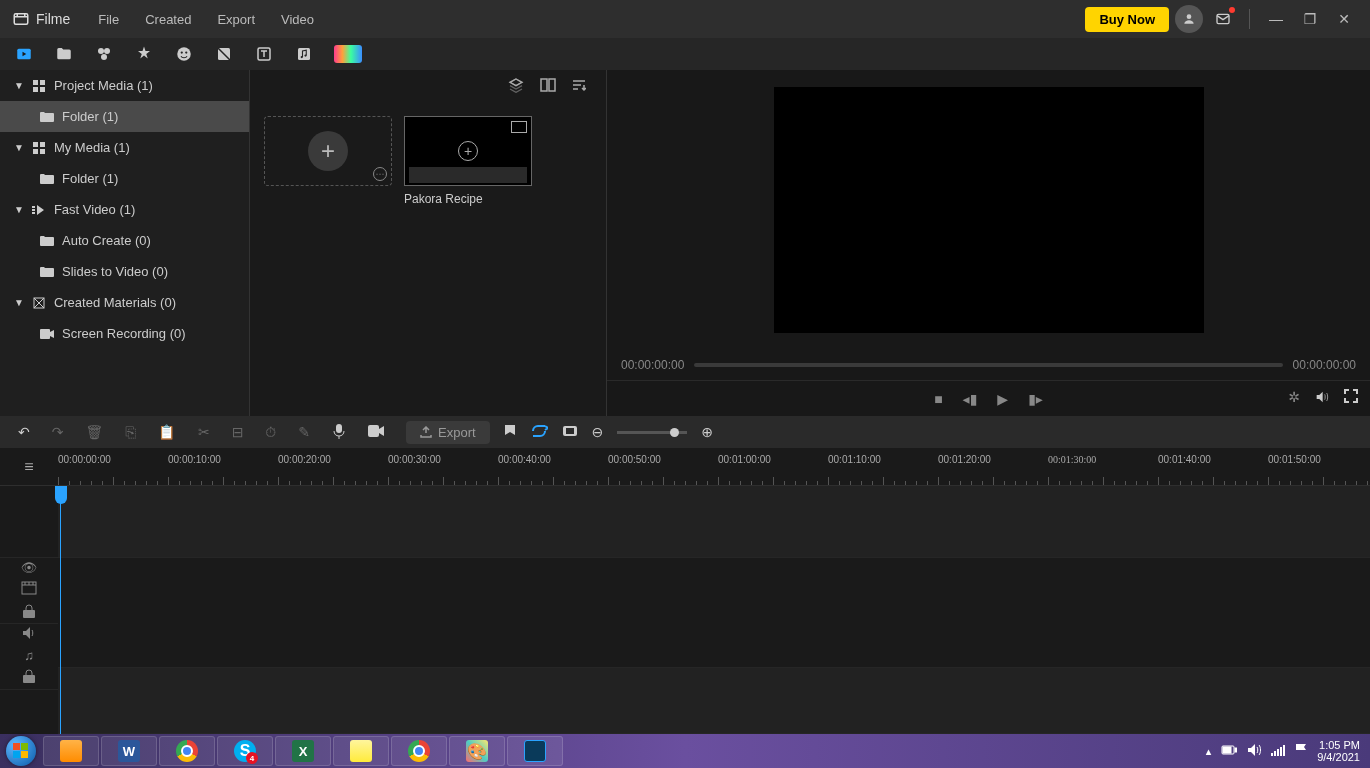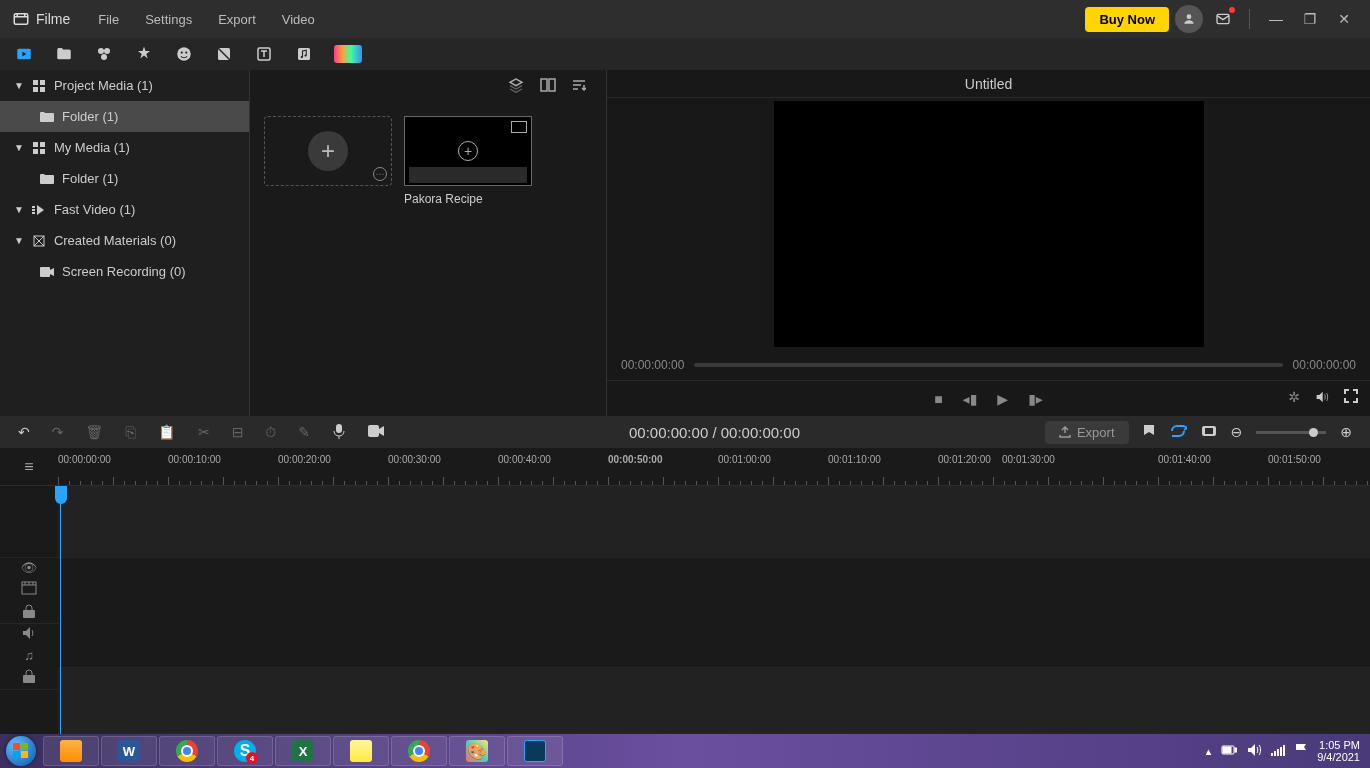--- a/index.html
+++ b/index.html
@@ -92,21 +92,21 @@
 
 <div class="menubar">
   <div class="logo">
     <svg class="logo-icon" viewBox="0 0 24 24" fill="none" stroke="#ddd" stroke-width="2">
         <rect x="3" y="5" width="18" height="14" rx="2"></rect>
         <path d="M3 9h18M7 5v4M17 5v4"></path>
       </svg>
     <span>Filme</span>
   </div>
   <span class="menu-item">File</span>
-  <span class="menu-item">Settings</span>
+  <span class="menu-item">Created</span>
   <span class="menu-item">Export</span>
   <span class="menu-item">Video</span>
   <div class="menubar-spacer"></div>
   <button class="buy-now">Buy Now</button>
   <div class="win-ctrl user-circle">
       <svg width="14" height="14" viewBox="0 0 24 24" fill="#ccc">
         <circle cx="12" cy="8" r="4"></circle>
         <path d="M4 20c0-4 4-6 8-6s8 2 8 6"></path>
       </svg>
     </div>
@@ -234,20 +234,36 @@
       <span>Folder (1)</span>
     </div>
     <div class="tree-item">
       <span class="caret">▼</span>
       <span class="tree-icon">
           <svg width="14" height="12" viewBox="0 0 14 12" fill="#ccc">
             <path d="M0 2h3v2H0zM0 5h3v2H0zM0 8h3v2H0zM5 1l7 5-7 5z"></path>
           </svg>
         </span>
       <span>Fast Video (1)</span>
+    </div>
+    <div class="tree-item child">
+      <span class="tree-icon">
+          <svg width="14" height="12" viewBox="0 0 14 12" fill="#ccc">
+            <path d="M0 2a1 1 0 011-1h3l1 1h8a1 1 0 011 1v7a1 1 0 01-1 1H1a1 1 0 01-1-1z"></path>
+          </svg>
+        </span>
+      <span>Auto Create (0)</span>
+    </div>
+    <div class="tree-item child">
+      <span class="tree-icon">
+          <svg width="14" height="12" viewBox="0 0 14 12" fill="#ccc">
+            <path d="M0 2a1 1 0 011-1h3l1 1h8a1 1 0 011 1v7a1 1 0 01-1 1H1a1 1 0 01-1-1z"></path>
+          </svg>
+        </span>
+      <span>Slides to Video (0)</span>
     </div>
     <div class="tree-item">
       <span class="caret">▼</span>
       <span class="tree-icon">
           <svg width="12" height="12" viewBox="0 0 12 12" fill="none" stroke="#ccc" stroke-width="1">
             <rect x="1" y="1" width="10" height="10"></rect>
             <path d="M1 1l10 10M11 1L1 11"></path>
           </svg>
         </span>
       <span>Created Materials (0)</span>
@@ -287,21 +303,20 @@
           <div class="clip-corner"></div>
           <div class="clip-plus-ov">+</div>
           <div class="clip-bottom-bar"></div>
         </div>
         <div class="clip-label">Pakora Recipe</div>
       </div>
     </div>
   </div>
 
   <div class="preview-panel">
-    <div class="preview-title">Untitled</div>
     <div class="preview-canvas">
       <div class="video-box"></div>
     </div>
     <div class="preview-seek">
       <span class="seek-time">00:00:00:00</span>
       <div class="seek-bar"></div>
       <span class="seek-time">00:00:00:00</span>
     </div>
     <div class="preview-controls">
       <span class="pc-icon">■</span>
@@ -333,21 +348,20 @@
   <span class="et-icon">⏱</span>
   <span class="et-icon">✎</span>
   <span class="et-icon enabled"><svg width="14" height="16" viewBox="0 0 14 16" fill="#ccc">
         <rect x="4" y="1" width="6" height="9" rx="3"></rect>
         <path d="M2 8c0 3 2 5 5 5s5-2 5-5M7 13v3" stroke="#ccc" fill="none"></path>
       </svg></span>
   <span class="et-icon enabled"><svg width="16" height="12" viewBox="0 0 16 12" fill="#ccc">
         <rect width="11" height="12" rx="2"></rect>
         <path d="M11 4l5-3v10l-5-3z"></path>
       </svg></span>
-  <div class="et-center">00:00:00:00 / 00:00:00:00</div>
   <div class="et-right">
     <button class="export-btn">
         <svg width="12" height="12" viewBox="0 0 12 12" fill="#999">
           <path d="M6 1v6M3 4l3-3 3 3M1 9v2h10V9" stroke="#999" fill="none" stroke-width="1.5"></path>
         </svg>
         <span>Export</span>
       </button>
     <span class="et-icon enabled"><svg width="12" height="14" viewBox="0 0 12 14" fill="#ccc">
           <path d="M1 1h10v10l-5-3-5 3z"></path>
         </svg></span>
@@ -420,21 +434,21 @@
         <div class="tick-mark" style="left: 440px;"></div>
         <div class="tick-mark tick-minor" style="left: 451px;"></div>
         <div class="tick-mark tick-minor" style="left: 462px;"></div>
         <div class="tick-mark tick-minor" style="left: 473px;"></div>
         <div class="tick-mark tick-minor" style="left: 484px;"></div>
         <div class="tick-mark" style="left: 495px;"></div>
         <div class="tick-mark tick-minor" style="left: 506px;"></div>
         <div class="tick-mark tick-minor" style="left: 517px;"></div>
         <div class="tick-mark tick-minor" style="left: 528px;"></div>
         <div class="tick-mark tick-minor" style="left: 539px;"></div>
-        <div class="tick" style="left: 550px; font-weight: bold;">00:00:50:00</div>
+        <div class="tick" style="left: 550px;">00:00:50:00</div>
         <div class="tick-mark" style="left: 550px;"></div>
         <div class="tick-mark tick-minor" style="left: 561px;"></div>
         <div class="tick-mark tick-minor" style="left: 572px;"></div>
         <div class="tick-mark tick-minor" style="left: 583px;"></div>
         <div class="tick-mark tick-minor" style="left: 594px;"></div>
         <div class="tick-mark" style="left: 605px;"></div>
         <div class="tick-mark tick-minor" style="left: 616px;"></div>
         <div class="tick-mark tick-minor" style="left: 627px;"></div>
         <div class="tick-mark tick-minor" style="left: 638px;"></div>
         <div class="tick-mark tick-minor" style="left: 649px;"></div>
@@ -464,21 +478,21 @@
         <div class="tick-mark" style="left: 880px;"></div>
         <div class="tick-mark tick-minor" style="left: 891px;"></div>
         <div class="tick-mark tick-minor" style="left: 902px;"></div>
         <div class="tick-mark tick-minor" style="left: 913px;"></div>
         <div class="tick-mark tick-minor" style="left: 924px;"></div>
         <div class="tick-mark" style="left: 935px;"></div>
         <div class="tick-mark tick-minor" style="left: 946px;"></div>
         <div class="tick-mark tick-minor" style="left: 957px;"></div>
         <div class="tick-mark tick-minor" style="left: 968px;"></div>
         <div class="tick-mark tick-minor" style="left: 979px;"></div>
-        <div class="tick" style="left: 944px;">00:01:30:00</div>
+        <div class="tick" style="left: 990px; font-family: Liberation Serif, serif;">00:01:30:00</div>
         <div class="tick-mark" style="left: 990px;"></div>
         <div class="tick-mark tick-minor" style="left: 1001px;"></div>
         <div class="tick-mark tick-minor" style="left: 1012px;"></div>
         <div class="tick-mark tick-minor" style="left: 1023px;"></div>
         <div class="tick-mark tick-minor" style="left: 1034px;"></div>
         <div class="tick-mark" style="left: 1045px;"></div>
         <div class="tick-mark tick-minor" style="left: 1056px;"></div>
         <div class="tick-mark tick-minor" style="left: 1067px;"></div>
         <div class="tick-mark tick-minor" style="left: 1078px;"></div>
         <div class="tick-mark tick-minor" style="left: 1089px;"></div>

